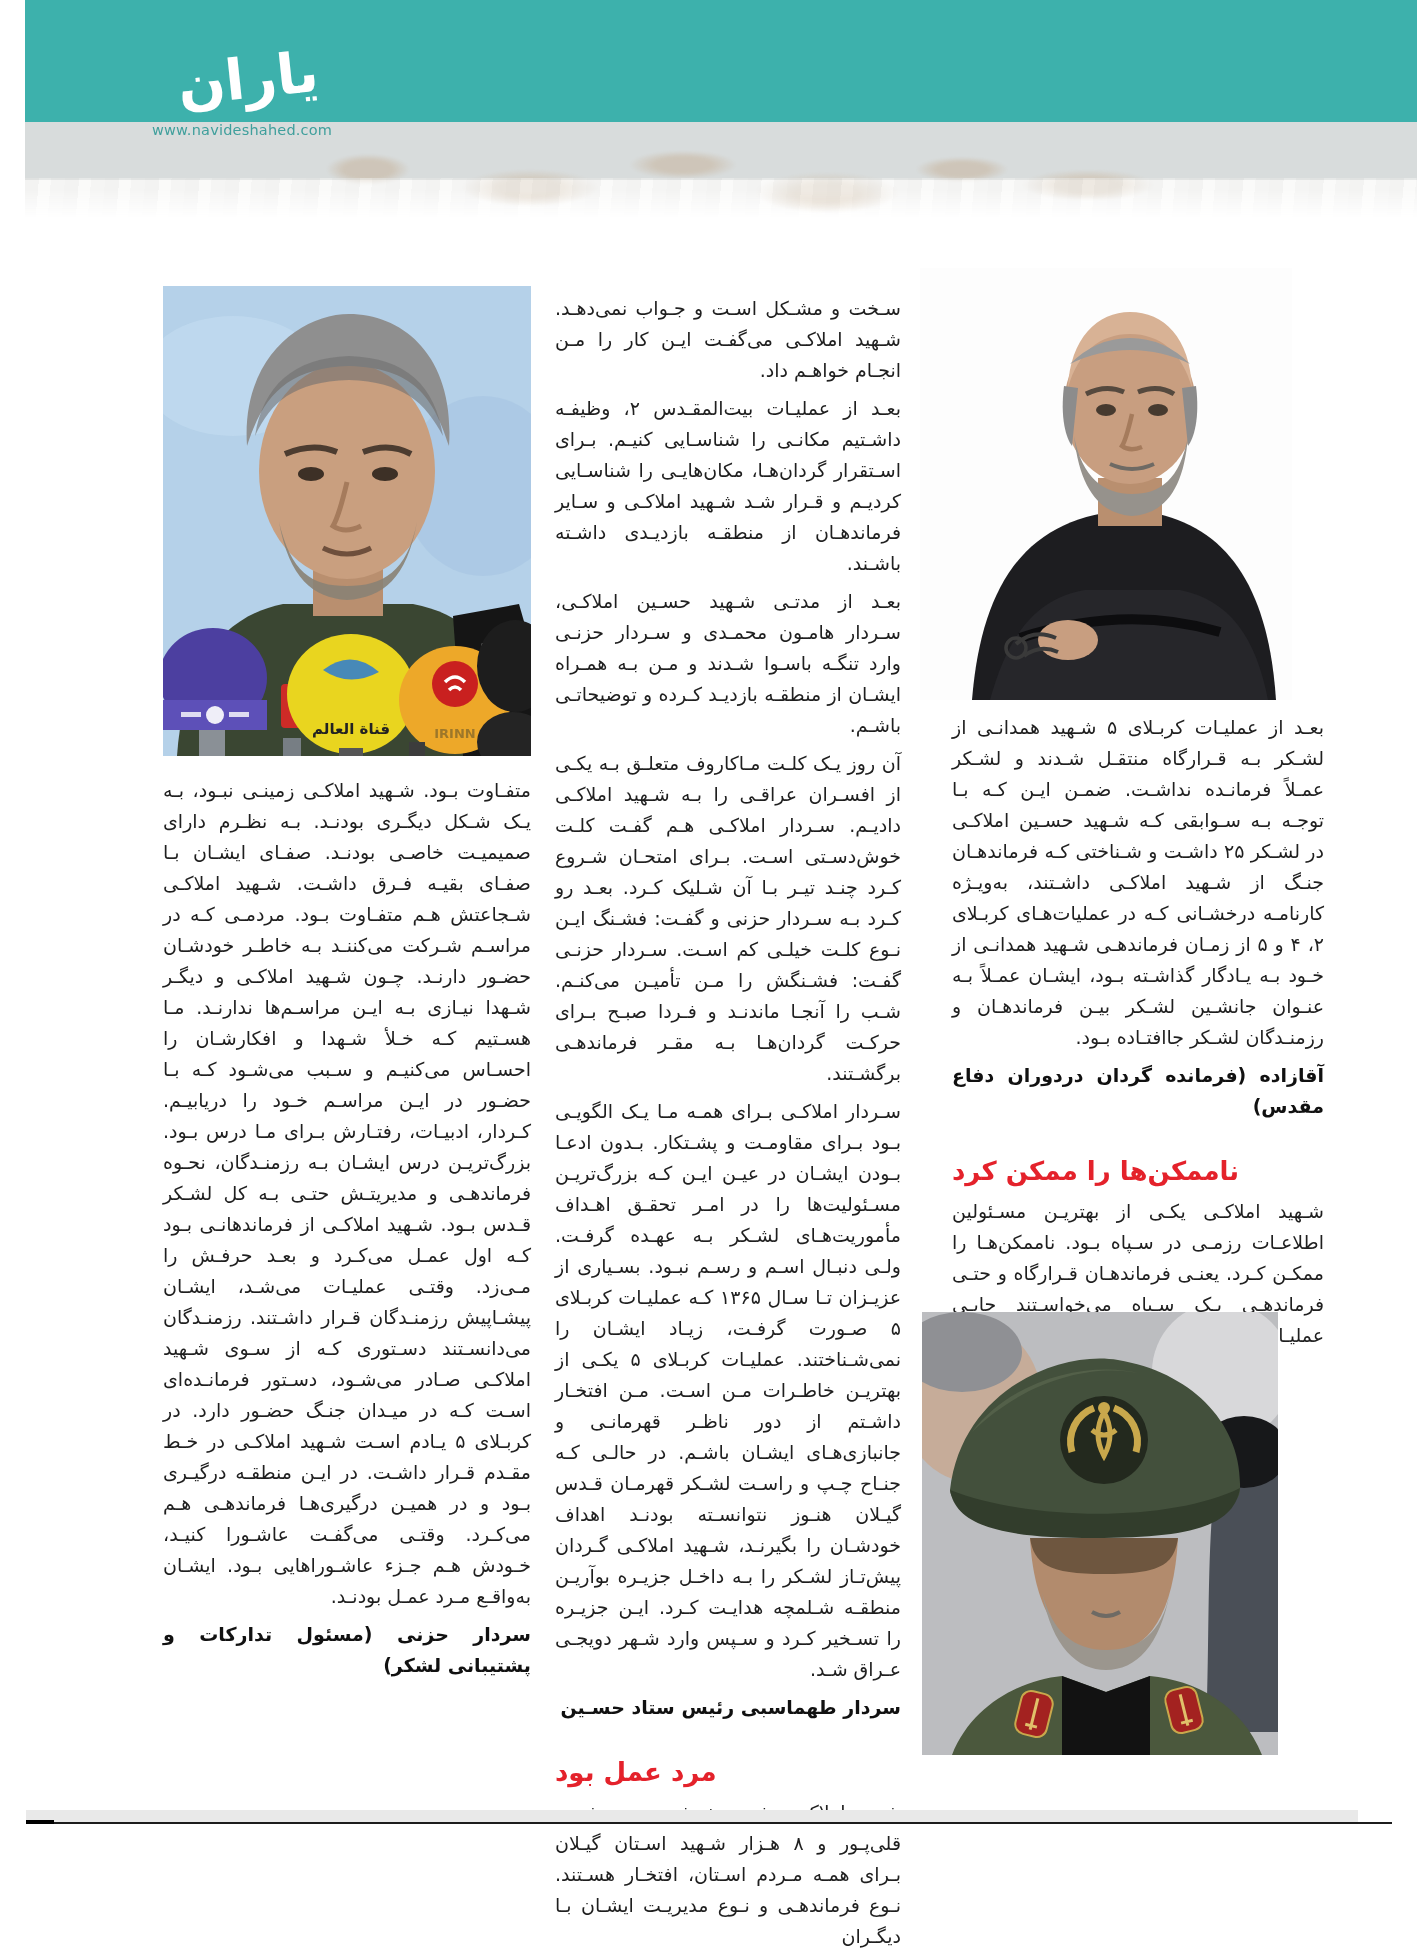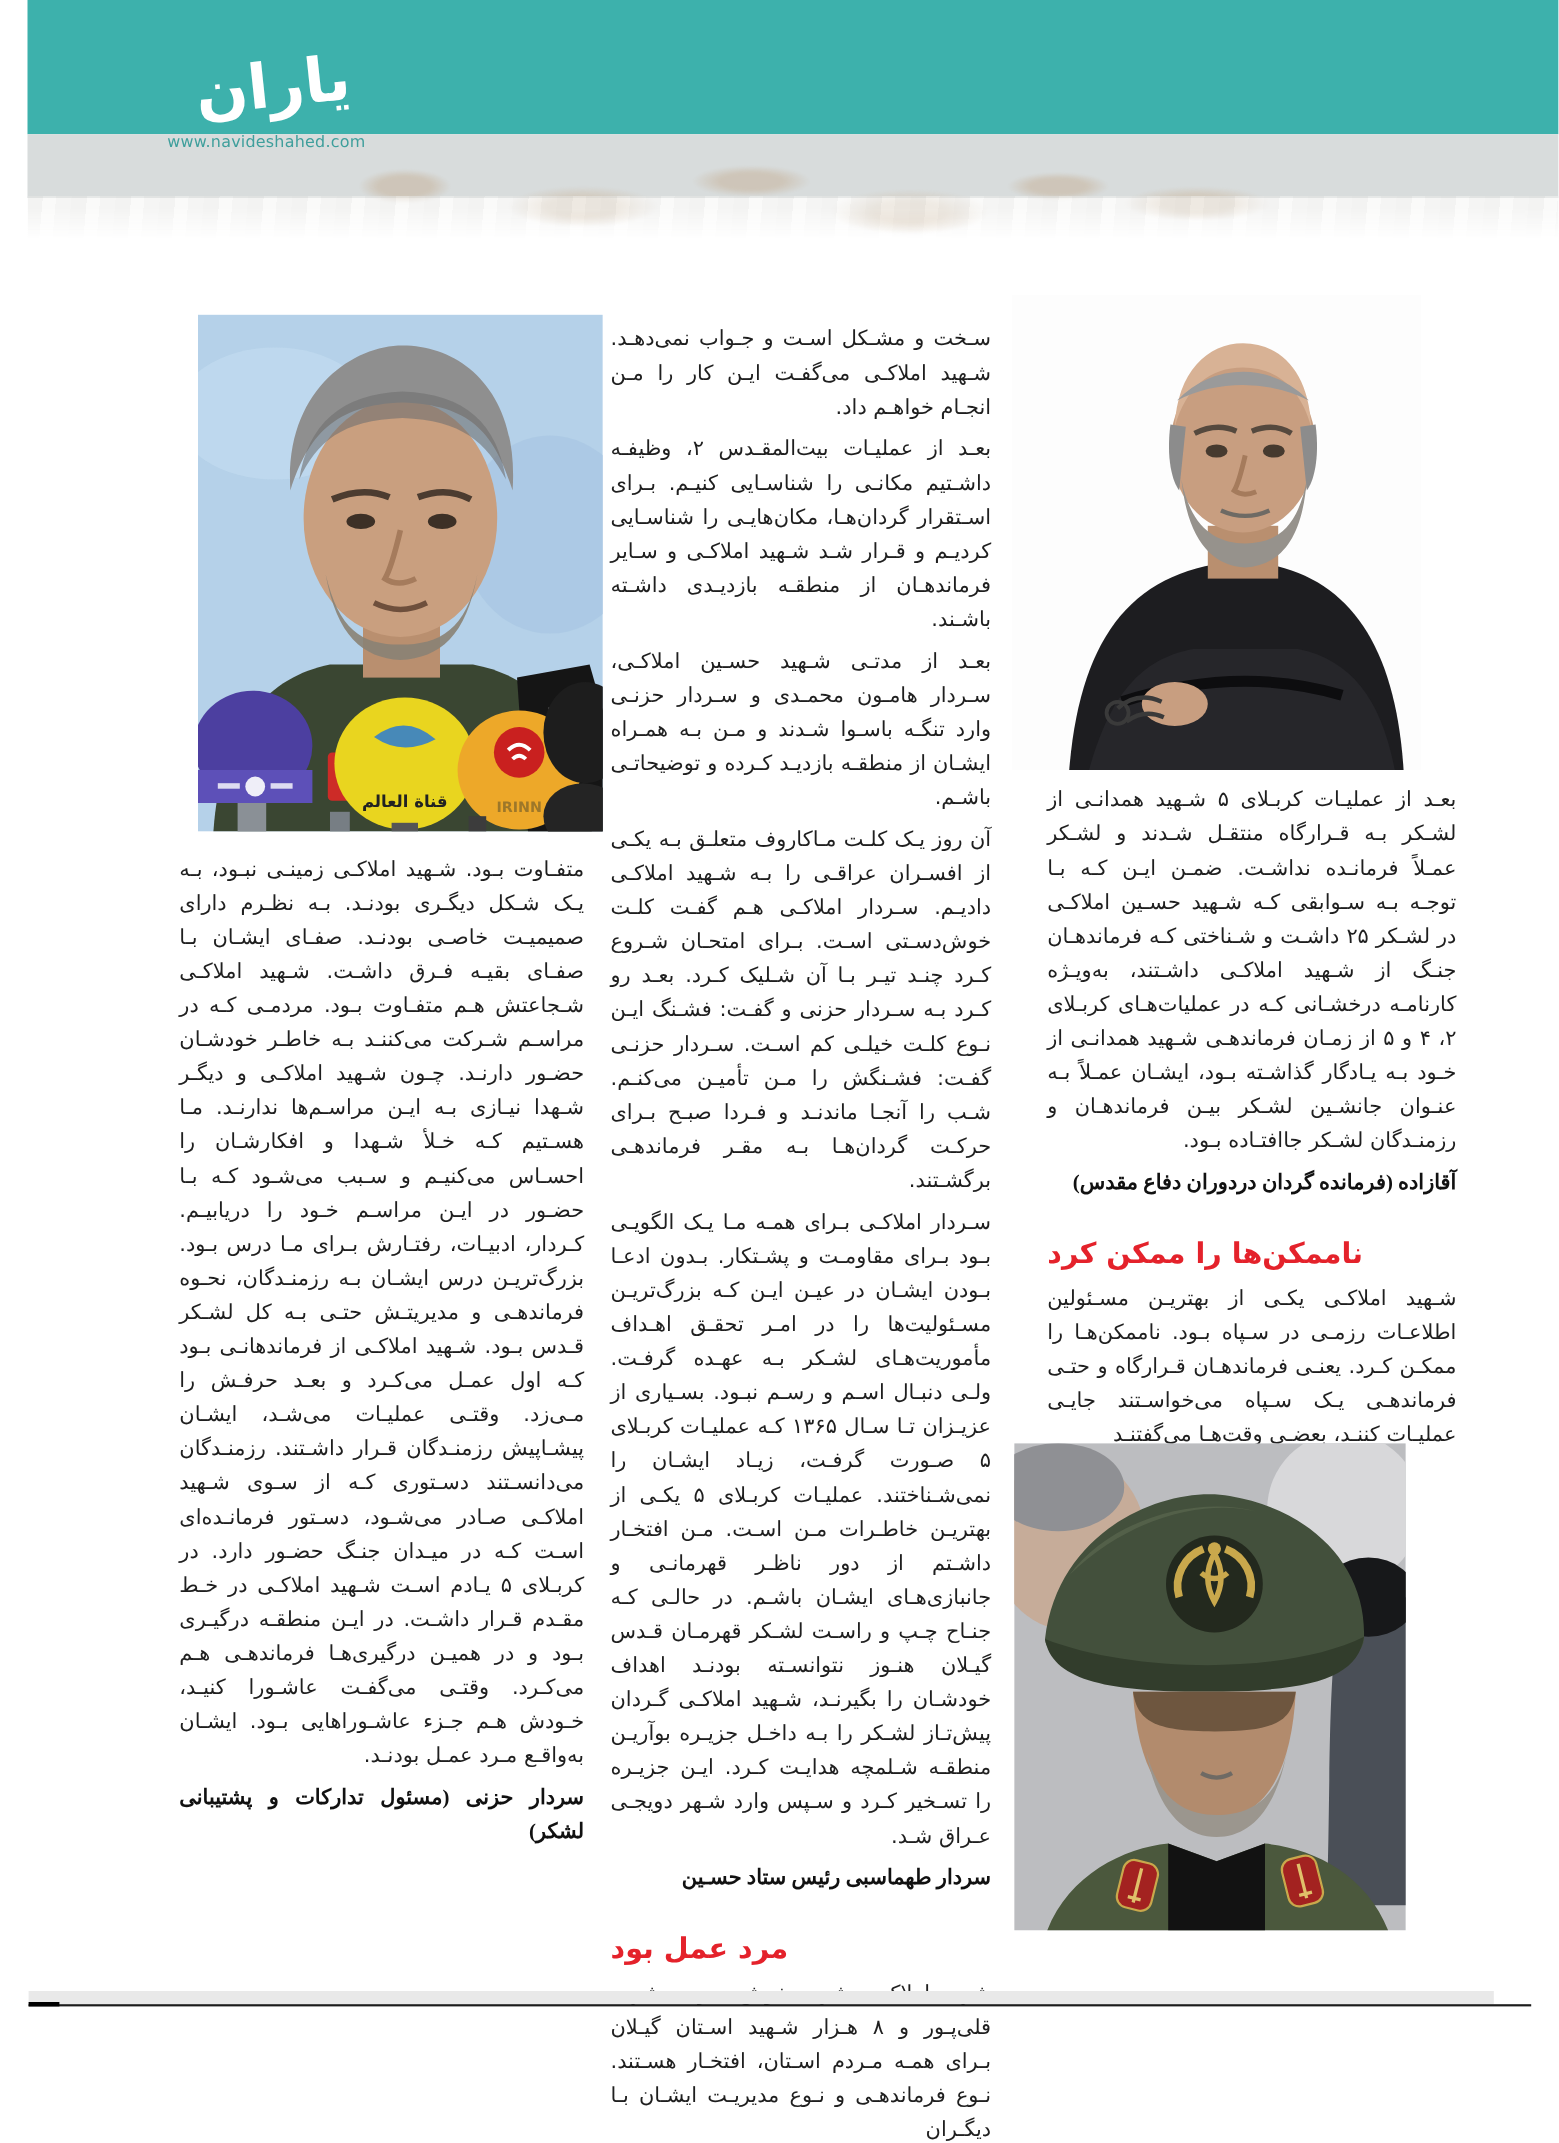--- a/index.html
+++ b/index.html
@@ -20,21 +20,21 @@
   .wave-texture{position:absolute;left:25px;top:178px;width:1392px;height:40px;opacity:.5;
     background:repeating-linear-gradient(95deg,#e8e8e6 0 14px,#f6f6f4 14px 26px,#ececea 26px 40px);
     -webkit-mask-image:linear-gradient(#000 30%,transparent);mask-image:linear-gradient(#000 30%,transparent);}
   .logo-calligraphy{position:absolute;left:148px;top:46px;width:200px;color:#fff;
     font-size:56px;font-weight:bold;transform:rotate(-6deg);direction:rtl;text-align:center;}
   .site-url{position:absolute;left:152px;top:122px;width:220px;font-size:14.5px;font-weight:normal;
     color:#3f9f9c;letter-spacing:.2px;}
   
   .col{position:absolute;direction:rtl;text-align:justify;font-size:19px;line-height:31px;color:#1f1f1f;}
   .col p{margin:0 0 7px 0;}
-  .col p.attr{font-weight:bold;color:#111;font-family:Liberation Serif, serif;}
+  .col p.attr{font-weight:bold;color:#111;}
   .red-heading{color:#e4222b;font-weight:bold;font-size:26px;line-height:30px;margin:34px 0 10px 0;direction:rtl;text-align:left;}
   .col-left{left:163px;top:775px;width:368px;}
   .col-middle{left:555px;top:293px;width:346px;}
   .col-right{left:952px;top:712px;width:372px;}
   
   .photo{position:absolute;display:block;}
   .photo svg{display:block;}
   
   .footer-band{position:absolute;left:26px;top:1810px;width:1332px;height:12px;background:#e9e9e9;}
   .footer-line{position:absolute;left:26px;top:1822px;width:1366px;height:2px;background:#1c1c1c;}
@@ -45,21 +45,21 @@
 
 <div class="page">
 
   <div class="teal-bar"></div>
   <div class="grey-band"></div>
   <div class="ornament"></div>
   <div class="wave-texture"></div>
   <div class="logo-calligraphy">یاران</div>
   <div class="site-url">www.navideshahed.com</div>
 
-  <div class="photo" style="left:180px;top:286px;">
+  <div class="photo" style="left:163px;top:286px;">
     <svg width="368" height="470" viewBox="0 0 368 470" xmlns="http://www.w3.org/2000/svg">
       <rect width="368" height="470" fill="#b5d1e9"></rect>
       <ellipse cx="70" cy="90" rx="90" ry="60" fill="#c2dbf0" opacity="0.7"></ellipse>
       <ellipse cx="320" cy="200" rx="80" ry="90" fill="#a8c6e2" opacity="0.7"></ellipse>
 
       <path d="M14,470 C20,380 60,330 120,318 L250,318 C315,330 350,380 358,470 Z" fill="#3a4632"></path>
       <path d="M290,330 L356,318 L368,360 L368,470 L300,470 Z" fill="#151515"></path>
       <rect x="318" y="360" width="44" height="10" fill="#d8d8d8" transform="rotate(8 340 365)"></rect>
 
       <rect x="150" y="270" width="70" height="60" fill="#b98f6f"></rect>

